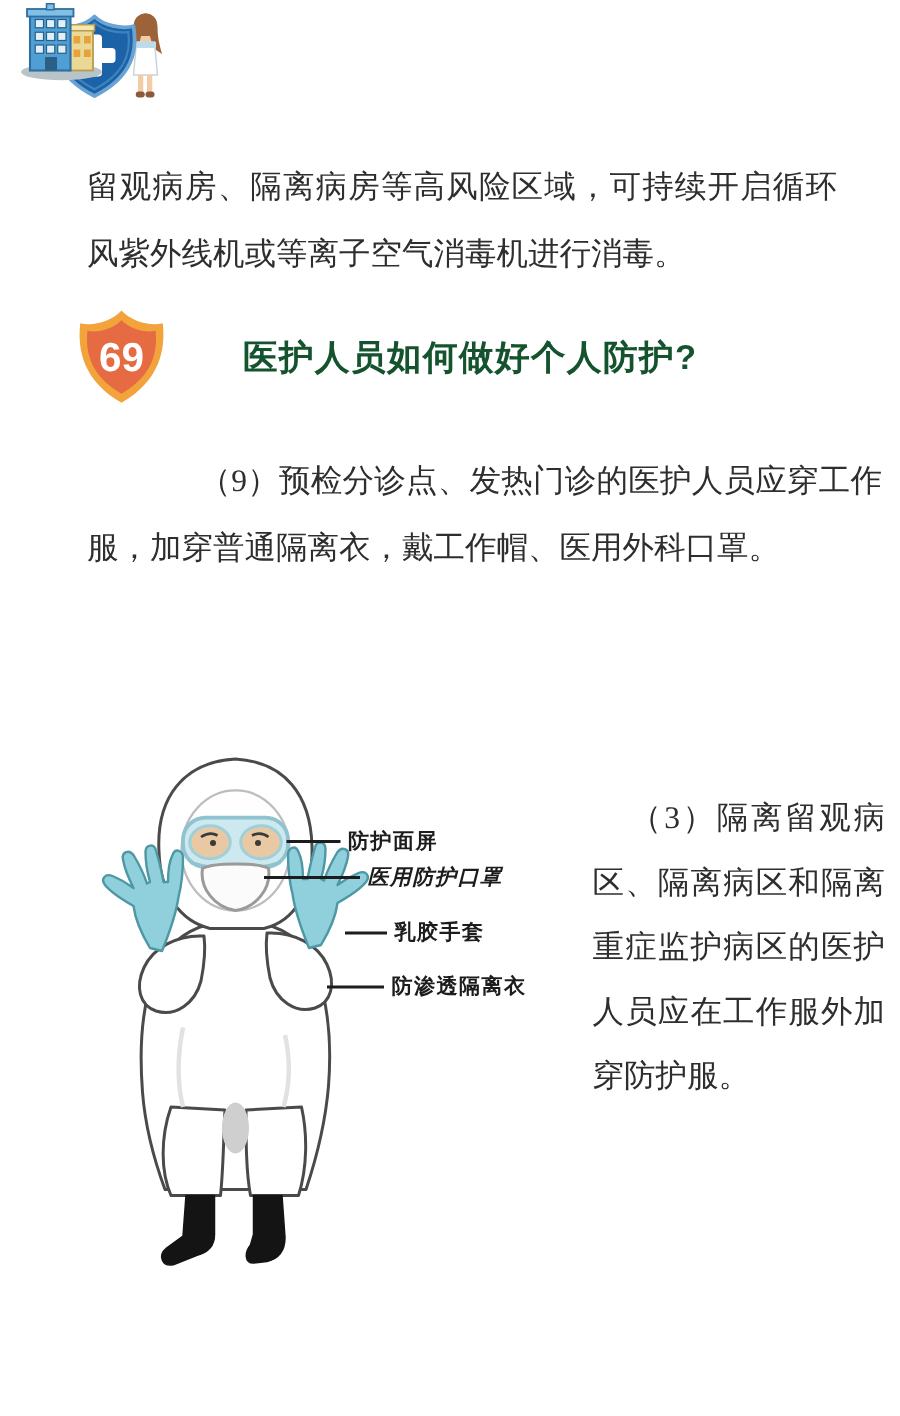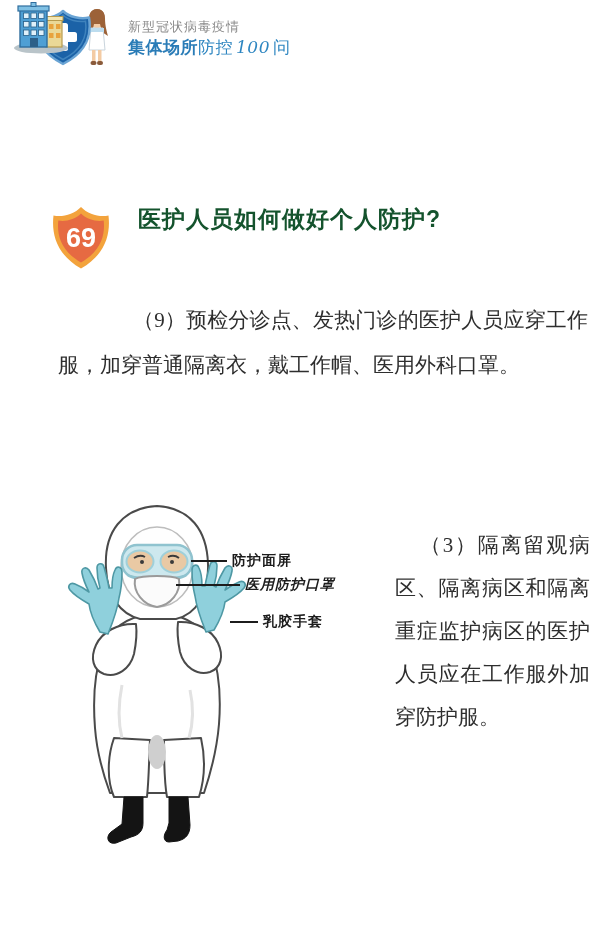--- a/index.html
+++ b/index.html
@@ -49,20 +49,22 @@
     color: #2e2e2e;
     text-align: justify;
   }
   .intro { top: 81px; left: 58px; width: 500px; }
 
   
   .question-row {
     position: absolute;
     top: 204px; left: 48px;
     display: flex;
+    align-items: center;
+    gap: 24px;
   }
   .q-badge { width: 66px; height: 68px; flex: 0 0 auto; }
   .q-title {
     margin-left: 24px;
     font-family: "Liberation Sans", "DejaVu Sans", sans-serif;
     font-weight: 700;
     font-size: 23px;
     color: #14532d;
     letter-spacing: 1px;
   }
@@ -155,26 +157,23 @@
         <rect x="63" y="55" width="6" height="4" rx="2" fill="#8a5a3a"></rect>
       </g>
 
       <g>
         <path d="M29,5 C35,11 47,13.5 55,11.5 C57.5,27 55,45 29,58 C3,45 0.5,27 3,11.5 C11,13.5 23,11 29,5 Z" fill="#1b62a7" stroke="#6aa4d4" stroke-width="2.5" stroke-linejoin="round"></path>
         <path d="M29,9 C34,14 44,16.5 51.5,15.2 C53.3,28 50.5,42.5 29,53.5 C7.5,42.5 4.7,28 6.5,15.2 C14,16.5 24,14 29,9 Z" fill="none" stroke="#3f83bd" stroke-width="1.5"></path>
         <rect x="24" y="17" width="10" height="28" rx="2.5" fill="#ffffff"></rect>
         <rect x="15" y="26" width="28" height="10" rx="2.5" fill="#ffffff"></rect>
       </g>
     </svg>
-    <div class="header-text">
-      <div class="header-subtitle">新型冠状病毒疫情</div>
-      <div class="header-title"><span class="t-bold">集体场所</span><span>防控</span><span class="t-num">100</span><span>问</span></div>
-    </div>
   </div>
 
+  <p class="para intro">留观病房、隔离病房等高风险区域，可持续开启循环风紫外线机或等离子空气消毒机进行消毒。</p>
 
   <div class="question-row">
     <svg class="q-badge" viewBox="0 0 66 68">
       <path d="M33,3 C40,10.5 52,13.5 60.5,11.5 C62.5,29 58.5,50 33,64.5 C7.5,50 3.5,29 5.5,11.5 C14,13.5 26,10.5 33,3 Z" fill="#f3a33c"></path>
       <path d="M33,9.5 C38.8,15.5 48.7,18 55.7,16.5 C57.2,30.5 53.8,46.5 33,58.5 C12.2,46.5 8.8,30.5 10.3,16.5 C17.3,18 27.2,15.5 33,9.5 Z" fill="#e66a42"></path>
       <text x="33" y="43" text-anchor="middle" font-family="Liberation Sans, sans-serif" font-size="27" font-weight="bold" fill="#ffffff">69</text>
     </svg>
     <div class="q-title">医护人员如何做好个人防护?</div>
   </div>
 
@@ -263,19 +262,23 @@
         <span>防护面屏</span>
       </div>
       <div class="fig-label lbl-2">
         <div class="leader"></div>
         <span>医用防护口罩</span>
       </div>
       <div class="fig-label lbl-3">
         <div class="leader"></div>
         <span>乳胶手套</span>
       </div>
+      <div class="fig-label lbl-4">
+        <div class="leader"></div>
+        <span>防渗透隔离衣</span>
+      </div>
     </div>
 
     <p class="answer3">（3）隔离留观病区、隔离病区和隔离重症监护病区的医护人员应在工作服外加穿防护服。</p>
   </div>
 
 
 </div>
 
 </body></html>

